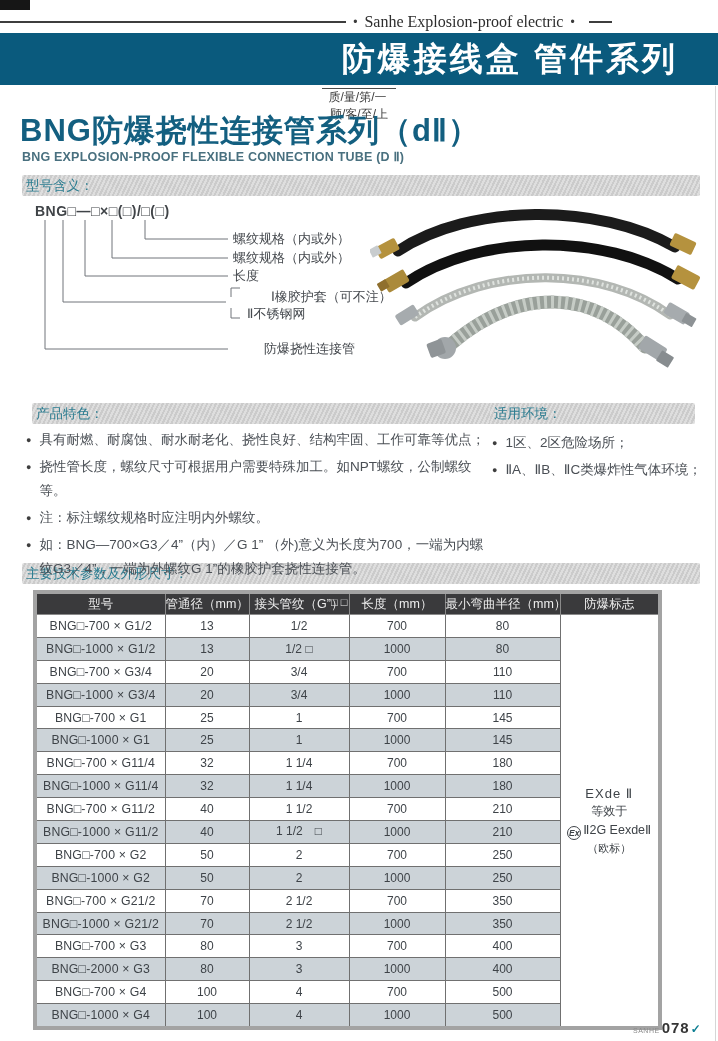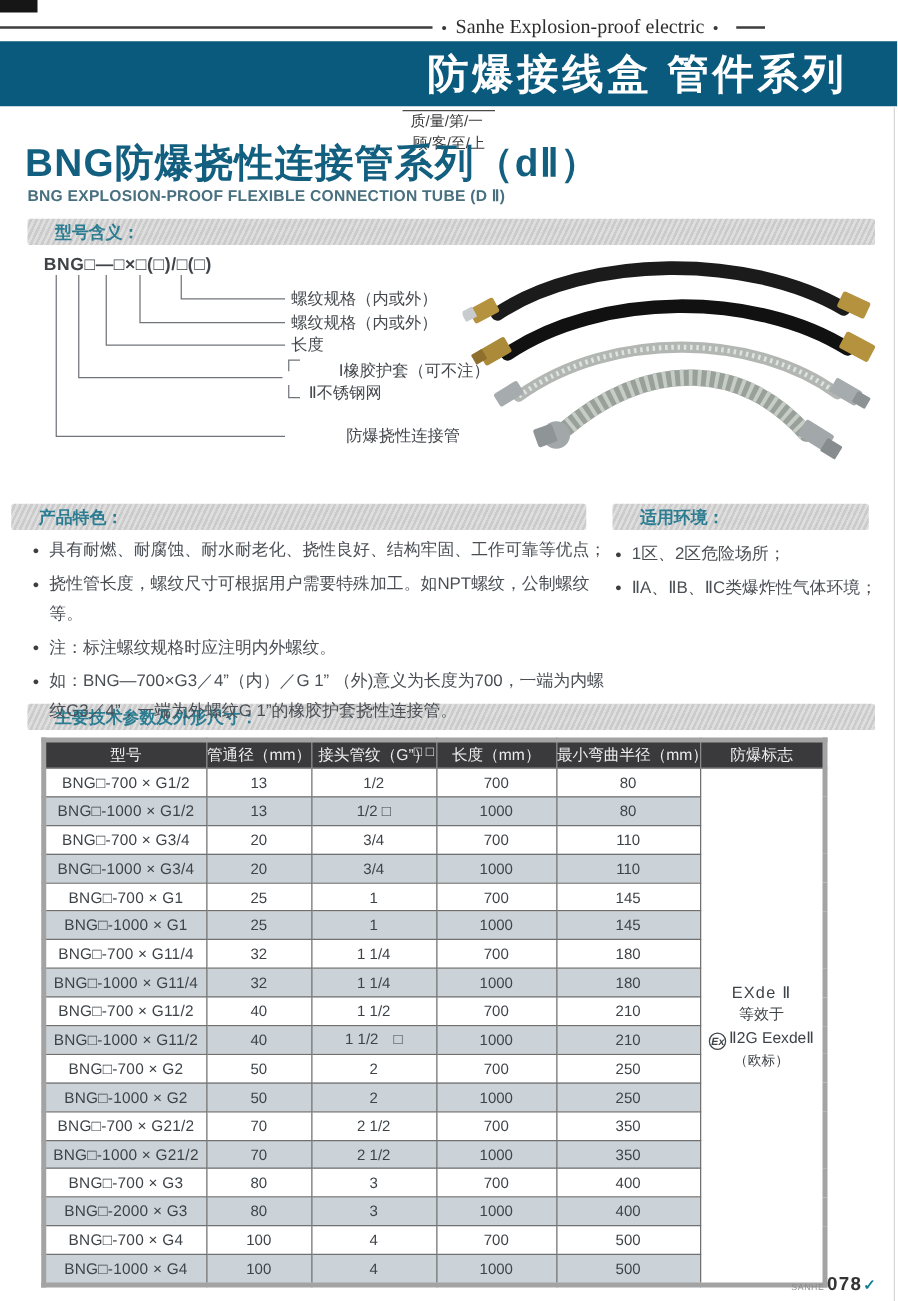--- a/index.html
+++ b/index.html
@@ -31,25 +31,25 @@
   .st2{white-space:nowrap;}
   .sln2{flex:1;border-top:1px solid #4a4a4a;margin-left:12px;}
 
   
   .title-cn{position:absolute;left:20px;top:110px;font-size:31px;font-weight:bold;color:#135f80;
             letter-spacing:1px;white-space:nowrap;}
   .title-en{position:absolute;left:22px;top:149px;font-size:12.5px;font-weight:bold;color:#49707f;
             letter-spacing:0.2px;white-space:nowrap;}
 
   
-  .band{position:absolute;height:21px;line-height:21px;font-size:13.5px;font-weight:bold;color:#2c7d91;
-        padding-left:22px;box-sizing:border-box;border-radius:2px;
+  .band{position:absolute;height:21px;line-height:21px;font-size:13.5px;font-weight:normal;color:#2c7d91;
+        padding-left:4px;box-sizing:border-box;border-radius:2px;
         background:repeating-linear-gradient(115deg,#dedede 0 2px,#cbcbcb 2px 4px);white-space:nowrap;}
   .band-model{left:22px;top:175px;width:678px;}
-  .band-features{left:9px;top:403px;width:460px;}
+  .band-features{left:32px;top:403px;width:460px;}
   .band-env{left:490px;top:403px;width:205px;}
   .band-specs{left:22px;top:563px;width:678px;}
 
   
   .dg-formula{position:absolute;left:35px;top:203px;font-size:14px;font-weight:600;color:#3f4347;
               letter-spacing:0.5px;white-space:nowrap;}
   .dg-svg{position:absolute;left:0;top:195px;}
   .dg-label{position:absolute;font-size:13px;color:#45494e;white-space:nowrap;line-height:16px;}
 
   
@@ -134,21 +134,21 @@
       <polyline points="240,93 231,93 231,102"></polyline>
       <polyline points="231,113 231,123 240,123"></polyline>
     </g>
   </svg>
   <div>
       <div class="dg-label" style="left: 233px; top: 231px;">螺纹规格（内或外）</div>
       <div class="dg-label" style="left: 233px; top: 250px;">螺纹规格（内或外）</div>
       <div class="dg-label" style="left: 233px; top: 268px;">长度</div>
       <div class="dg-label" style="left: 247px; top: 289px; margin-left: 24px;">Ⅰ橡胶护套（可不注）</div>
       <div class="dg-label" style="left: 247px; top: 306px;">Ⅱ不锈钢网</div>
-      <div class="dg-label" style="left: 233px; top: 341px; padding-left: 44px;">防爆挠性连接管</div>
+      <div class="dg-label" style="left: 220px; top: 341px; padding-left: 44px;">防爆挠性连接管</div>
     </div>
 
   <svg class="photo-svg" width="348" height="190" viewBox="0 0 348 190">
 
     <path d="M 28,56 C 100,8 230,8 305,52" stroke="#1b1b1b" stroke-width="11" fill="none" stroke-linecap="round"></path>
     <g>
       <rect x="6" y="47" width="22" height="13" rx="2" fill="#b5923e" transform="rotate(-28 17 53)"></rect>
       <rect x="0" y="52" width="10" height="9" rx="1" fill="#c8ccce" transform="rotate(-28 5 56)"></rect>
       <rect x="301" y="42" width="24" height="14" rx="2" fill="#b5923e" transform="rotate(25 313 49)"></rect>
     </g>

